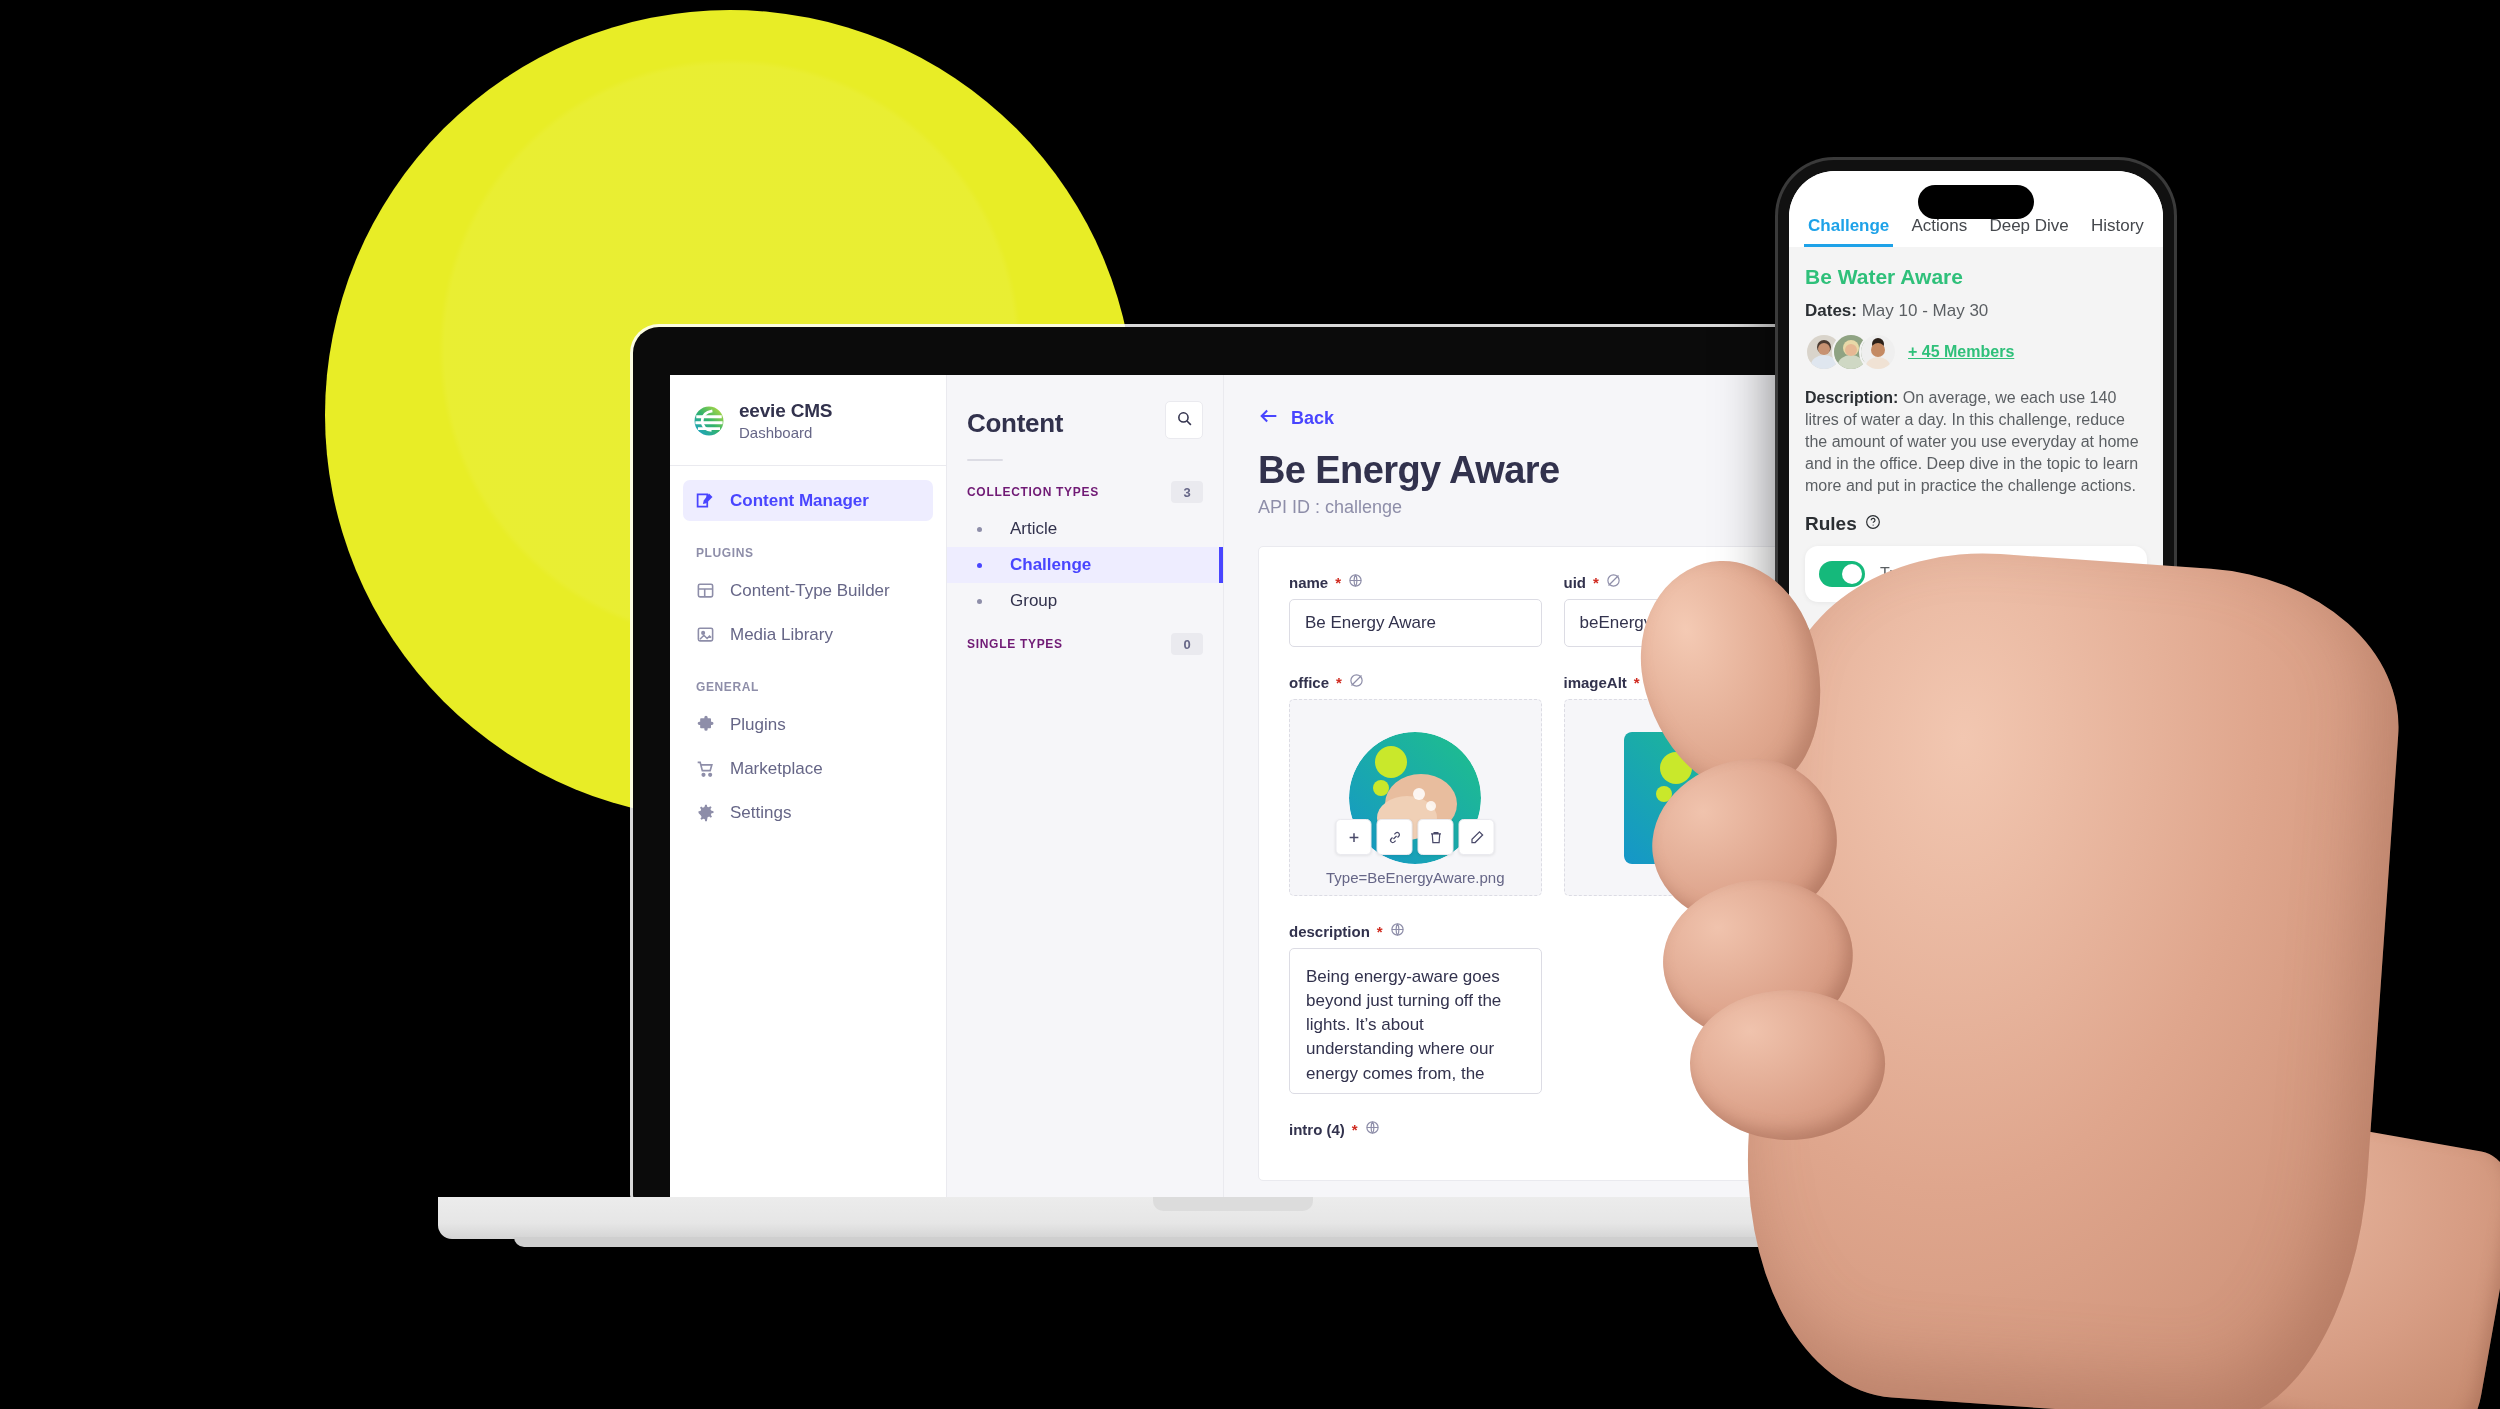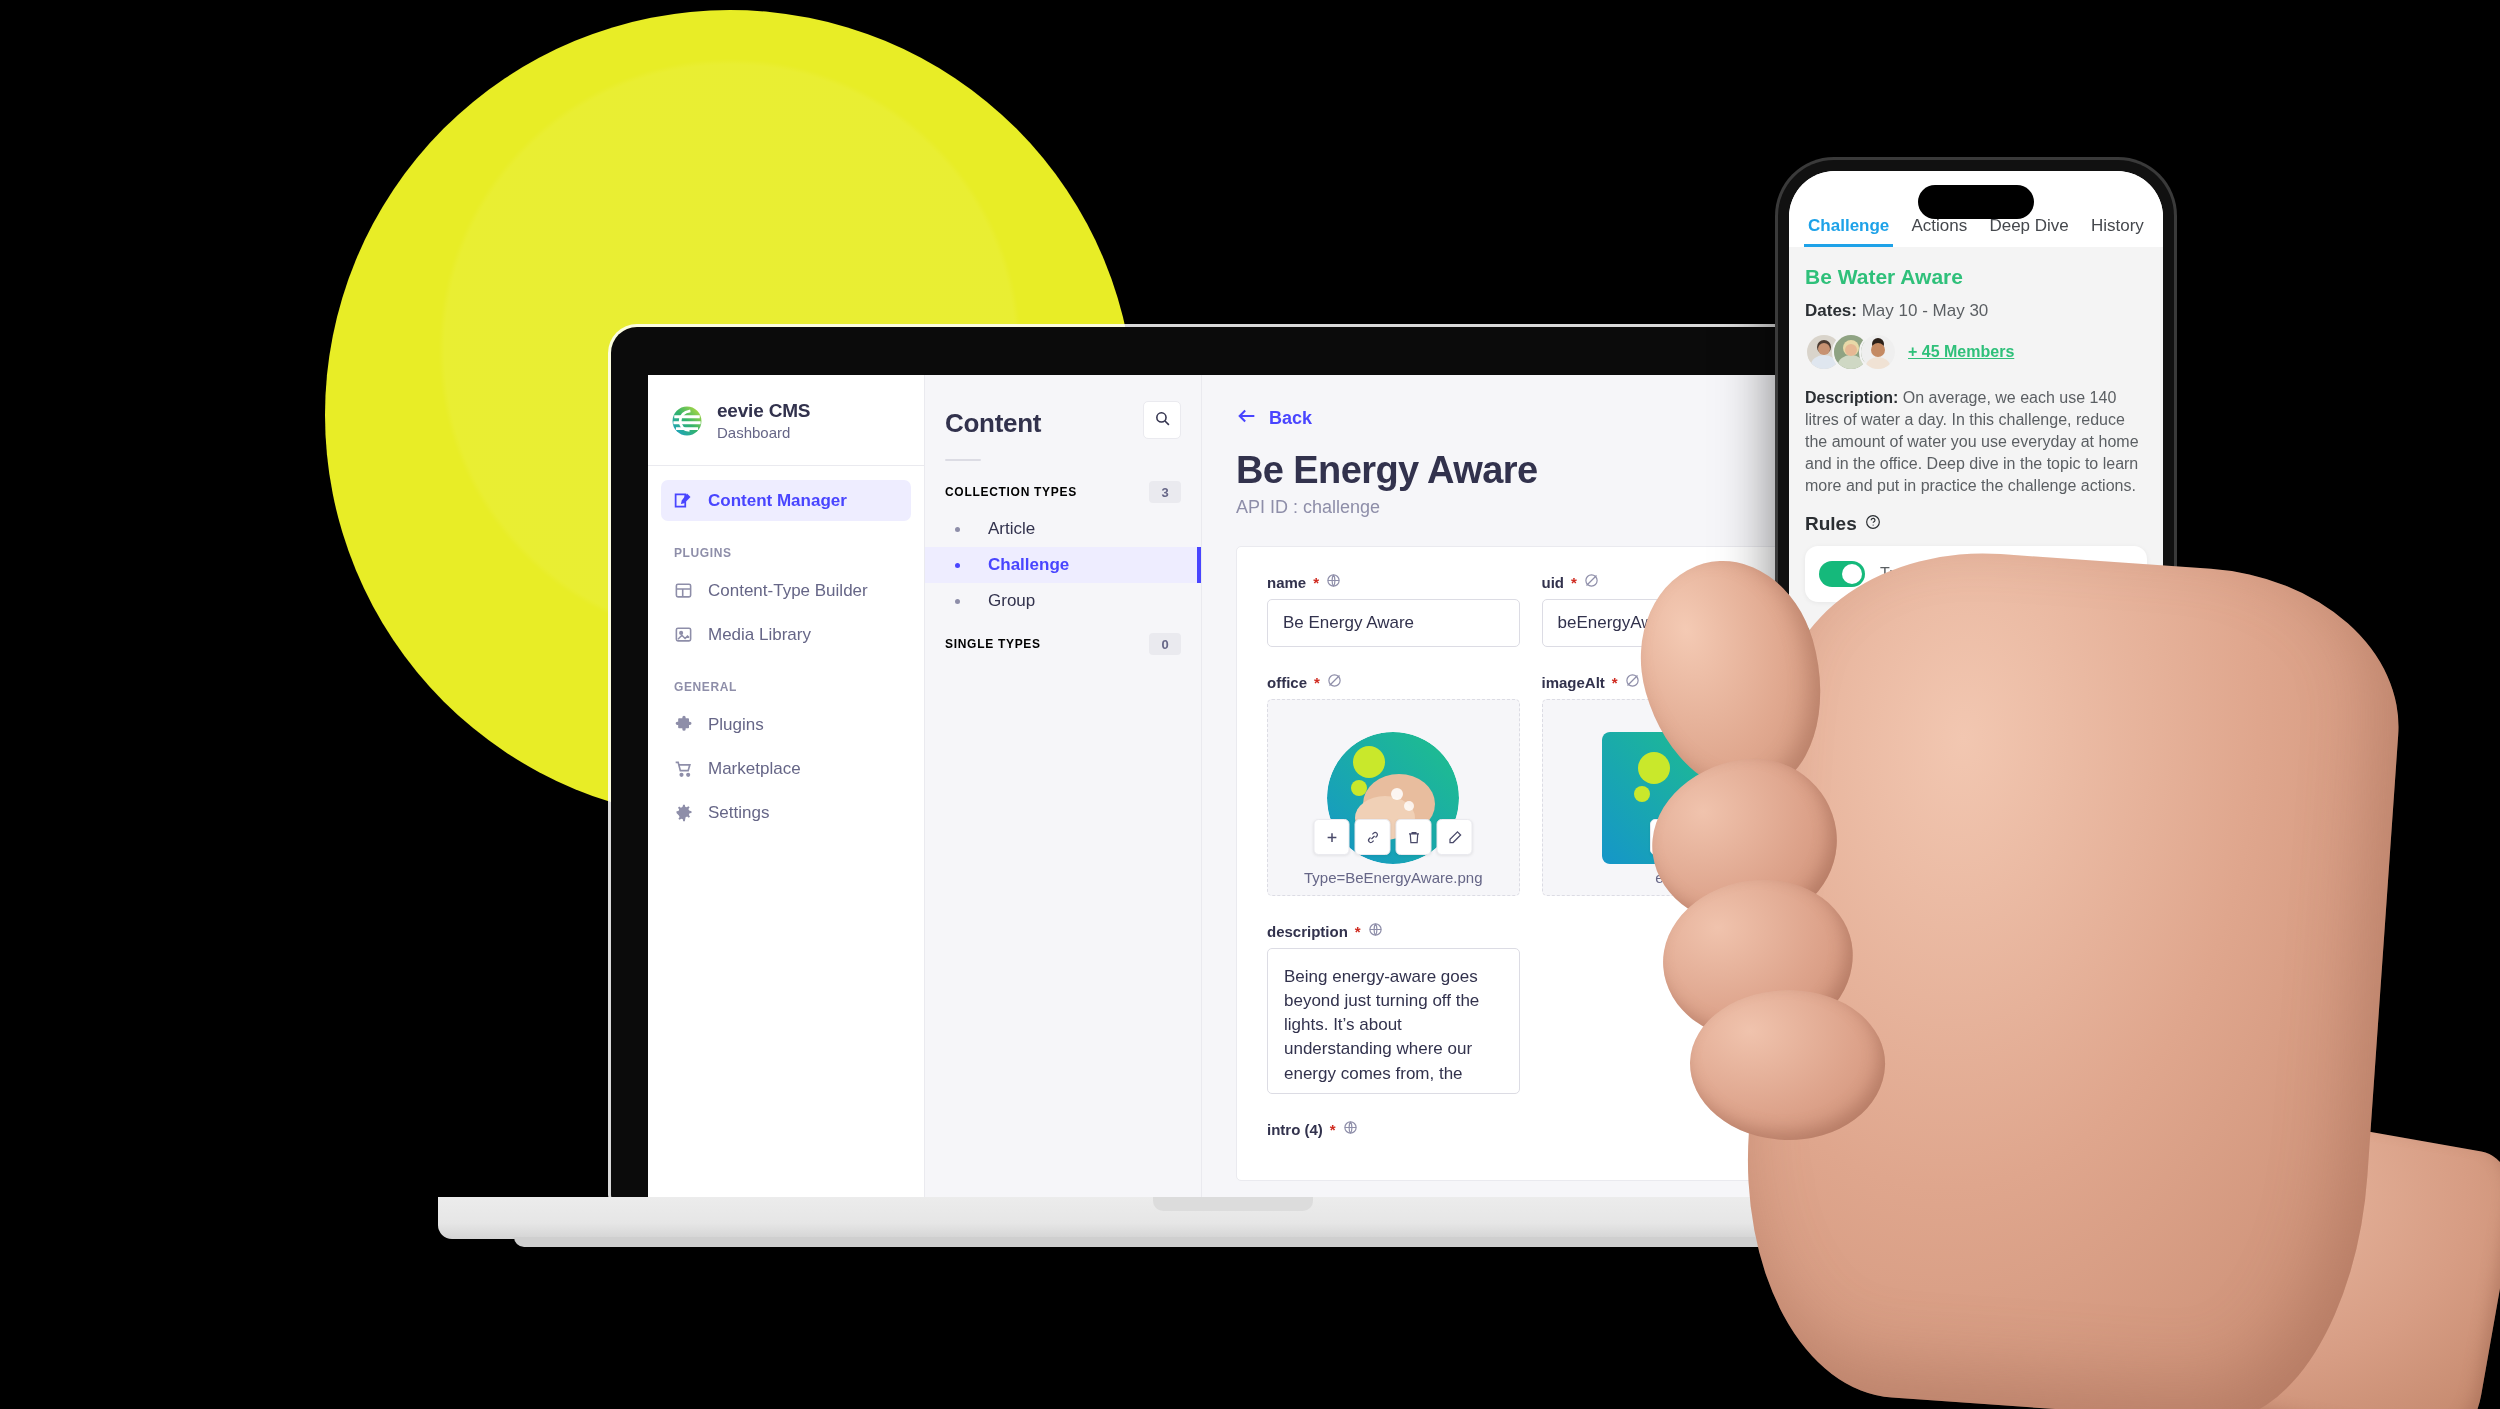--- a/index.html
+++ b/index.html
@@ -8,21 +8,21 @@
 
   
   .blob{position:absolute;left:325px;top:10px;width:810px;height:810px;
         border-radius:50%;background:#e8ed26;z-index:1;}
   .blob2{position:absolute;left:325px;top:10px;width:810px;height:810px;
          border-radius:50%;
          background:radial-gradient(circle at 50% 42%, rgba(255,255,255,0.06) 0 46%, rgba(0,0,0,0) 47%);
          z-index:2;}
 
   
-  .laptop{position:absolute;left:611px;top:327px;width:1248px;height:872px;z-index:5;}
+  .laptop{position:absolute;left:633px;top:327px;width:1248px;height:872px;z-index:5;}
   .laptop-bezel{position:absolute;inset:0;background:#0b0b0b;border-radius:26px 26px 4px 4px;
                 box-shadow:0 0 0 3px rgba(255,255,255,.85);}
   .laptop-screen{position:absolute;left:37px;top:48px;right:0;bottom:0;
                  background:#f6f6f9;overflow:hidden;}
   .laptop-base{position:absolute;left:438px;top:1197px;width:1492px;height:42px;z-index:6;
                background:linear-gradient(180deg,#ececec 0%,#e6e6e6 62%,#d4d4d4 100%);
                border-radius:0 0 14px 14px;}
   .laptop-base:after{content:"";position:absolute;left:76px;right:-36px;top:40px;height:10px;
                      background:#cfcfcf;border-radius:0 0 10px 10px;}
   .laptop-notch{position:absolute;left:1153px;top:1197px;width:160px;height:14px;
@@ -50,21 +50,21 @@
   
   .collist{width:276px;background:#f6f6f9;border-right:1px solid #eaeaef;flex:none;
            display:flex;flex-direction:column;}
   .collist-head{display:flex;align-items:flex-end;justify-content:space-between;
                 padding:26px 20px 8px 20px;}
   .collist-title{font-size:26px;font-weight:700;color:#32324d;letter-spacing:-.3px;}
   .search-btn{width:36px;height:36px;border-radius:5px;background:#fff;border:1px solid #eaeaef;
               display:flex;align-items:center;justify-content:center;}
   .collist-rule{width:36px;height:2px;background:#dcdce4;margin:12px 0 6px 20px;border-radius:2px;}
   .sec-head{display:flex;align-items:center;justify-content:space-between;padding:14px 20px 8px 20px;}
-  .sec-label{font-size:12px;font-weight:700;letter-spacing:.7px;color:#000000;text-transform:uppercase;}
+  .sec-label{font-size:12px;font-weight:700;letter-spacing:.7px;color:#701a75;text-transform:uppercase;}
   .sec-badge{min-width:22px;height:22px;border-radius:4px;background:#eaeaef;color:#666687;
              font-size:13px;font-weight:600;display:flex;align-items:center;justify-content:center;padding:0 5px;}
   .ct-item{display:flex;align-items:center;gap:28px;padding:8px 20px 8px 30px;font-size:17px;color:#32324d;
            position:relative;}
   .ct-item .dot{width:5px;height:5px;border-radius:50%;background:#8e8ea9;flex:none;}
   .ct-item.active{background:#eeedff;color:#4945ff;font-weight:700;}
   .ct-item.active .dot{background:#4945ff;}
   .ct-item.active:after{content:"";position:absolute;right:0;top:0;bottom:0;width:4px;background:#4945ff;}
 
   

